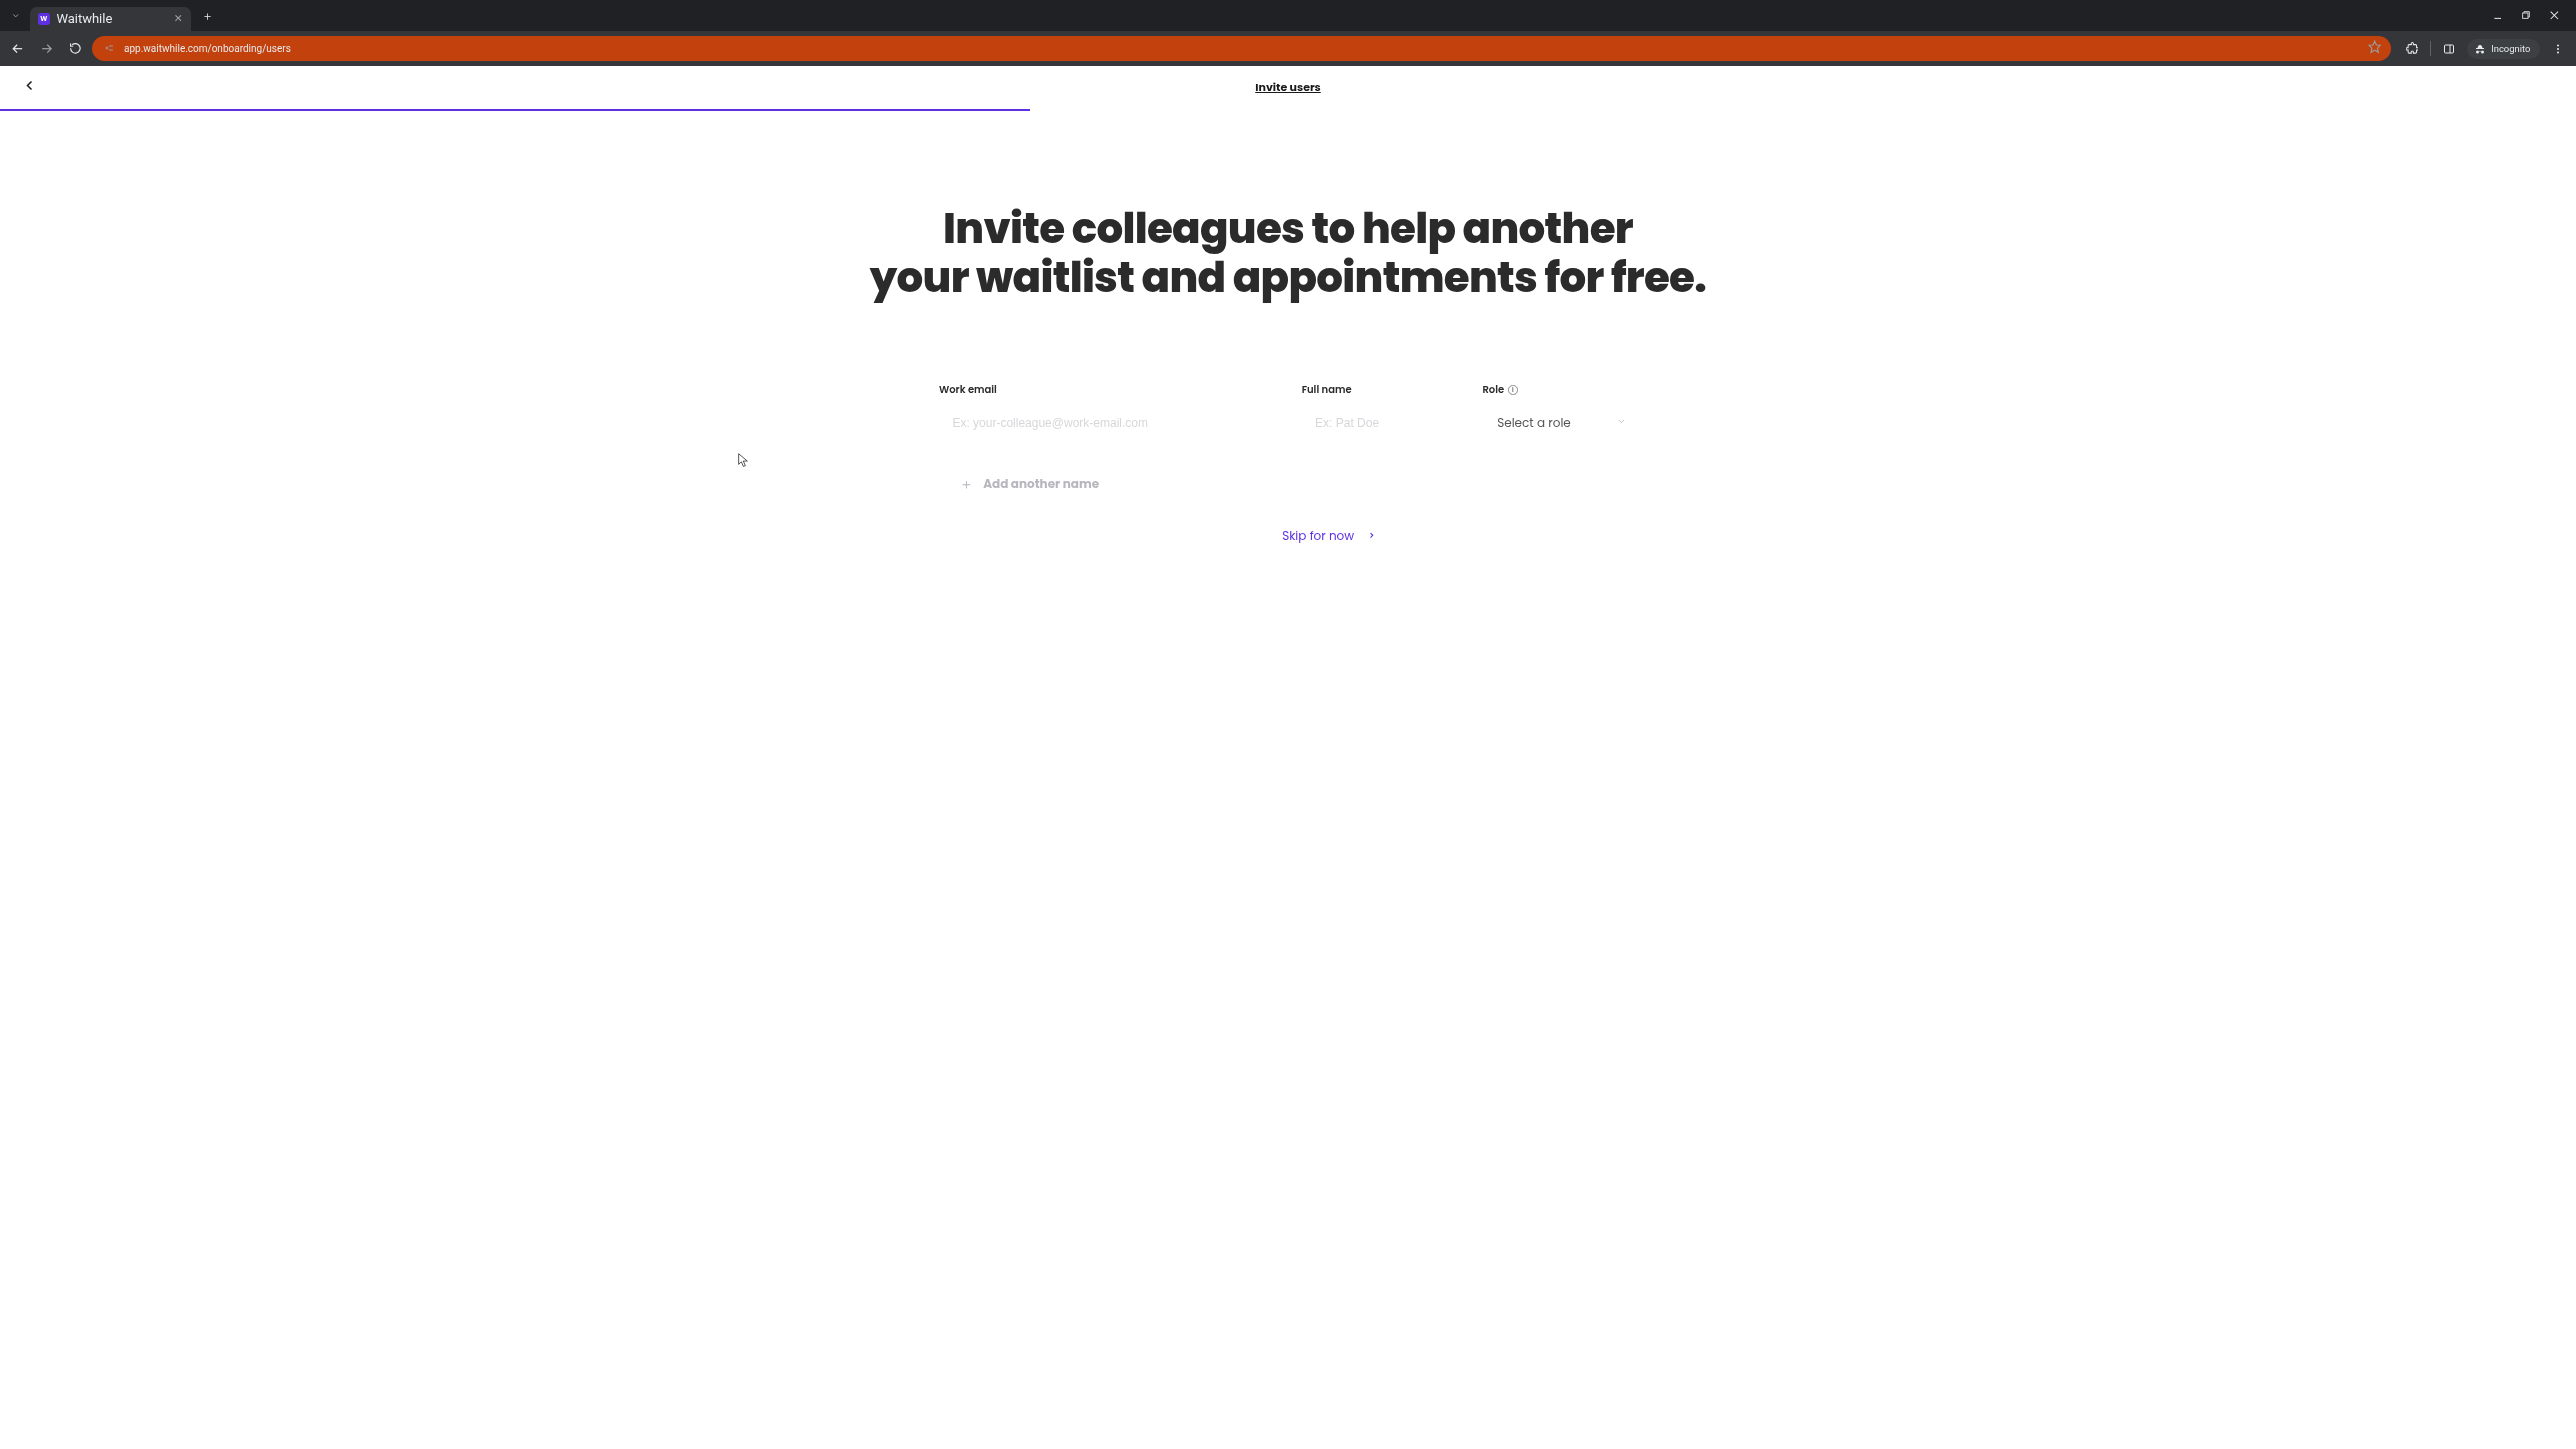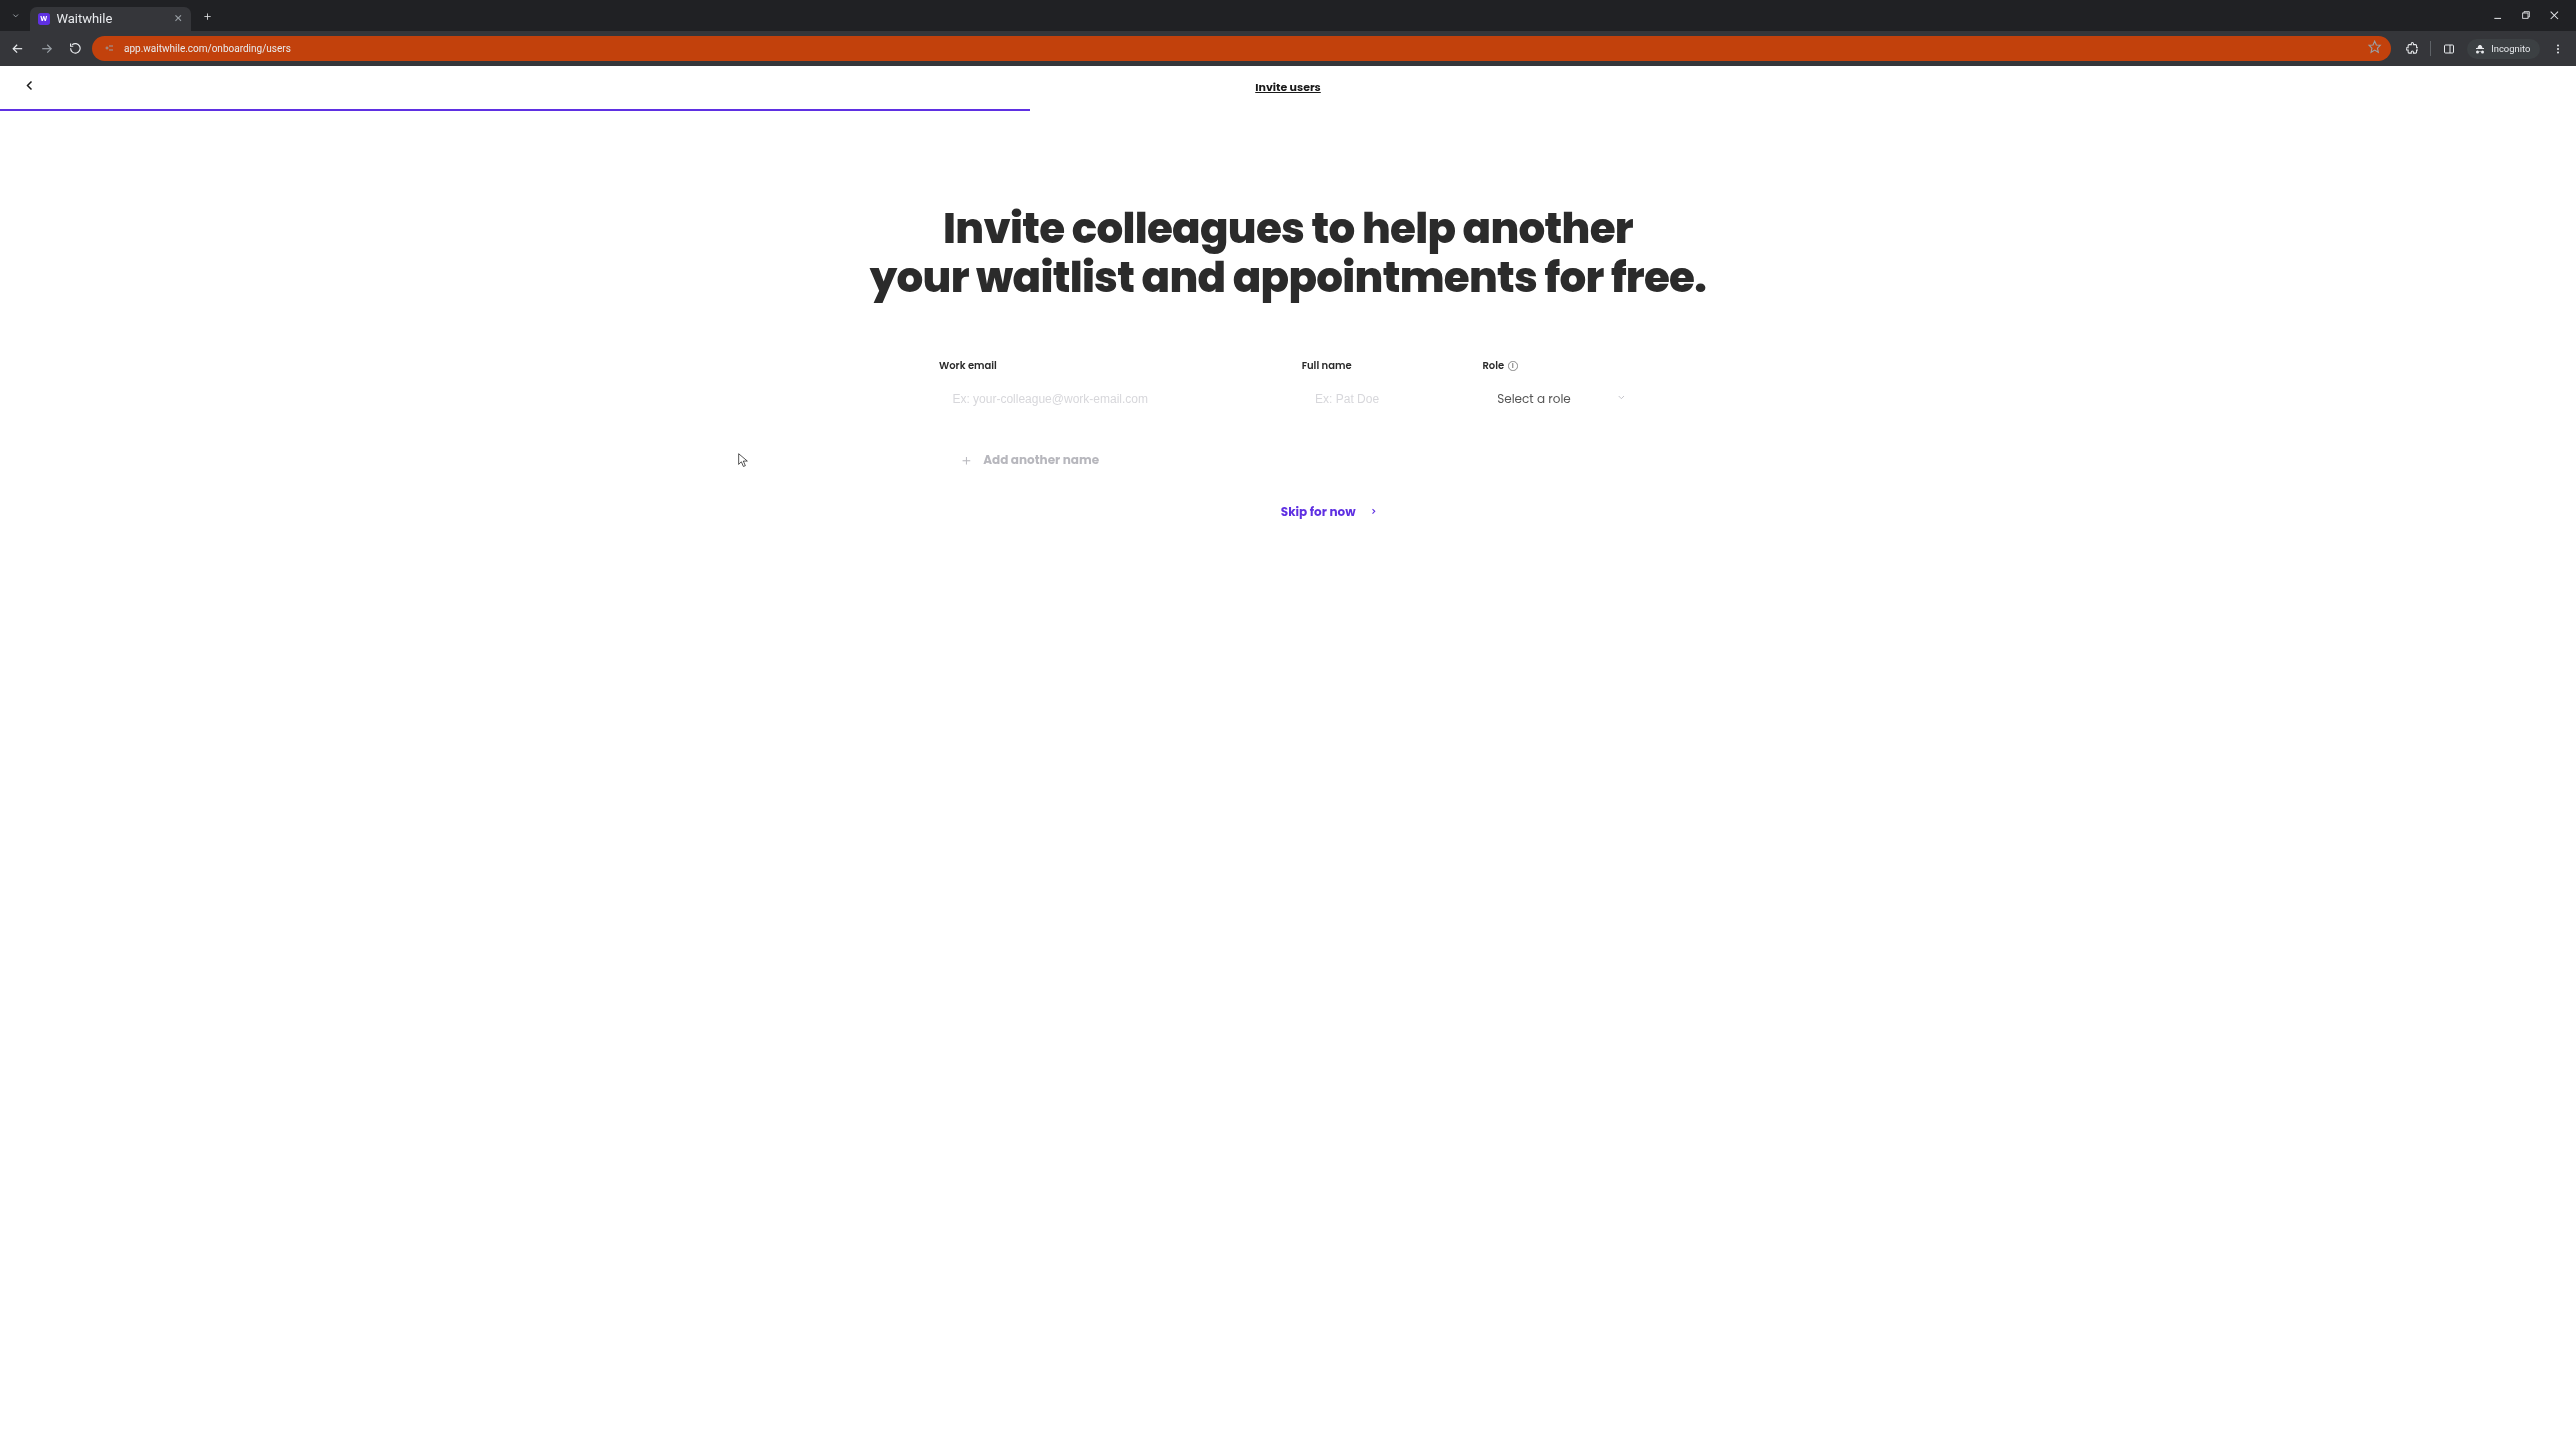--- a/index.html
+++ b/index.html
@@ -149,21 +149,21 @@
   .form-wrap {
     width: 698px;
     margin: 56px auto 0 auto;
   }
   .labels-row {
     display:grid;
     grid-template-columns: 356px 174px 154px;
     gap: 6.7px;
     font-size: 10px; font-weight:600; color:#2b2b2b;
   }
-  .labels-row .lbl { display:flex; align-items:center; gap:4px; }
+  .labels-row .lbl { display:flex; align-items:center; gap:4px;margin-top:24px; }
   .info-icon {
     width:9.4px; height:9.4px; border:1px solid #8a8a8a; border-radius:50%;
     display:inline-flex; align-items:center; justify-content:center;
     font-size:6.7px; color:#8a8a8a; font-weight:700;
   }
   .inputs-row {
     margin-top: 9.4px;
     display:grid;
     grid-template-columns: 356px 174px 154px;
     gap:6.7px;
@@ -194,21 +194,21 @@
     padding-left: 20px;
     cursor:pointer;
   }
   .add-row .plus { font-size:14.8px; font-weight:400; }
 
   .skip-row {
     margin-top: 32px;
     text-align:center;
   }
   .skip-link {
-    color:#5f30e2; font-weight:700; font-size:12px;
+    color:#5f30e2; font-weight:400; font-size:12px;
     cursor:pointer;
     display:inline-flex; align-items:center; gap:14px;
     margin-left: 81px;
   }
   .skip-link .chev { font-size:9.4px; }
 
   .cursor {
     position:absolute;
     left: 738px; top: 387px;
     width:10.7px; height:14.8px;

